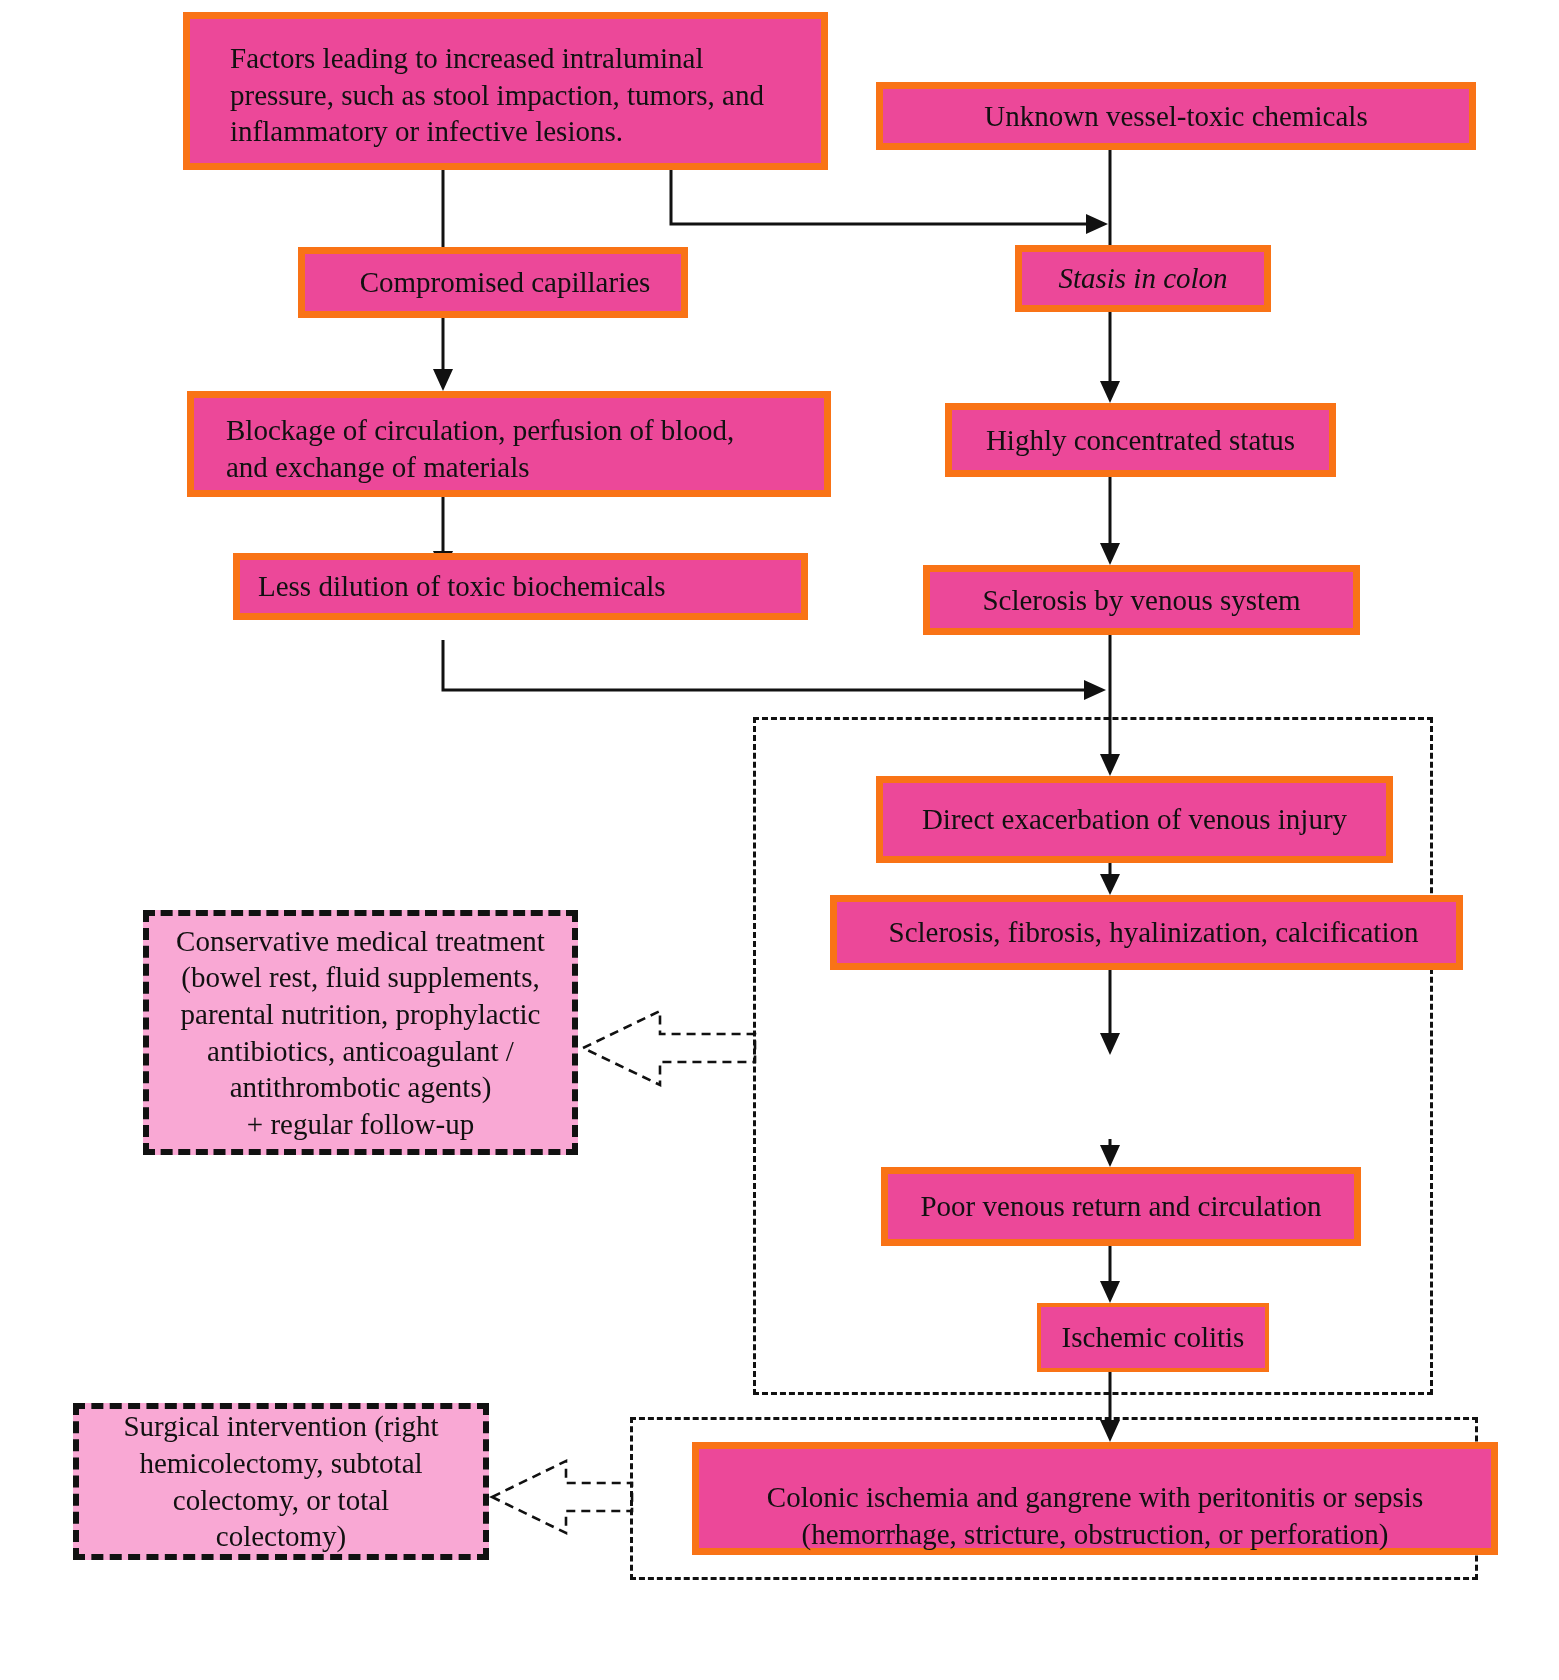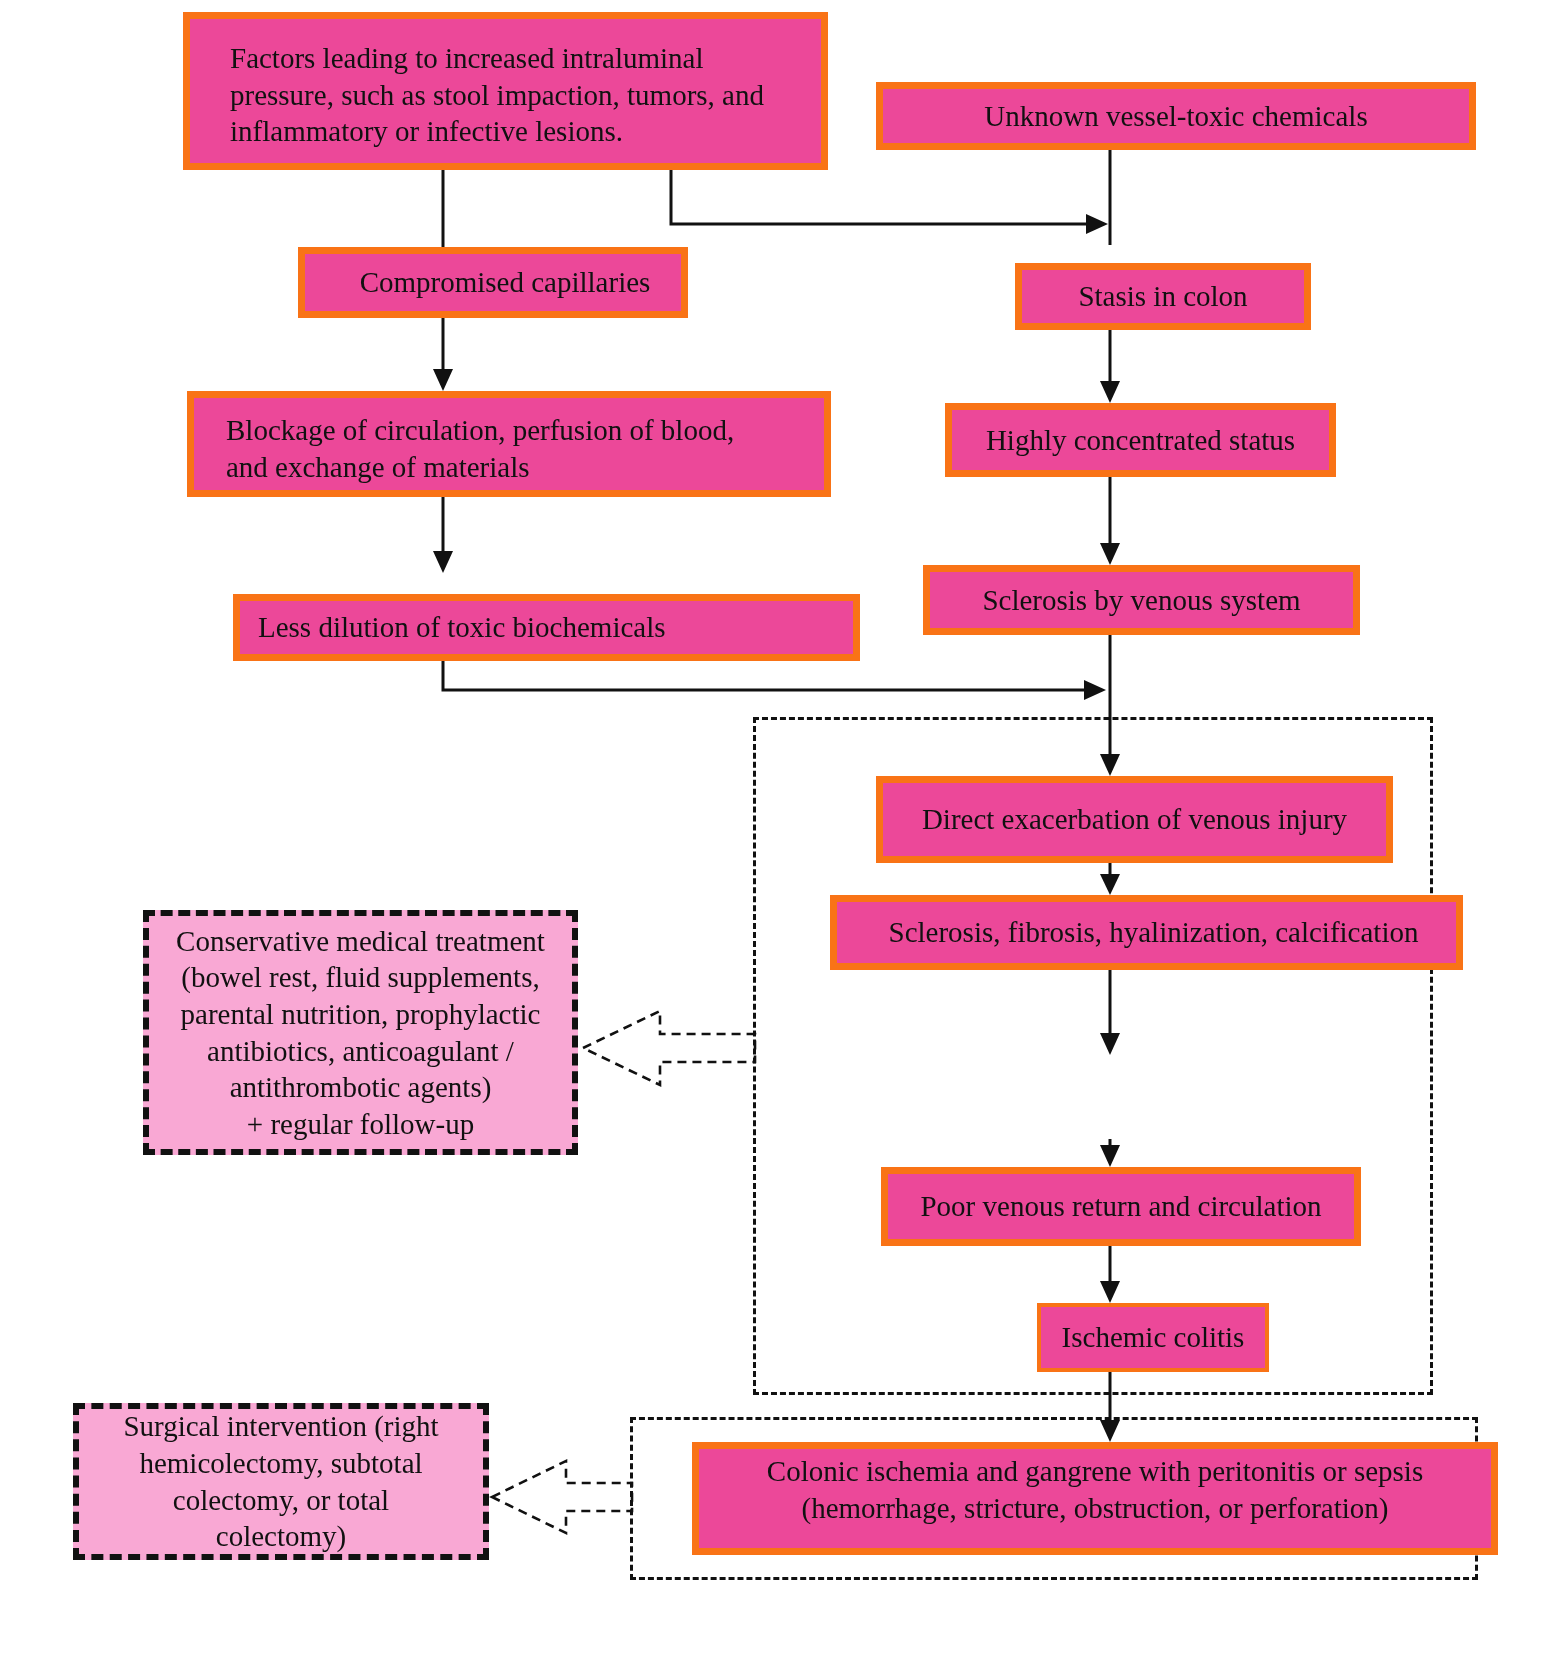--- a/index.html
+++ b/index.html
@@ -151,41 +151,41 @@
   </svg>
 
   <div class="node left-text" style="left:140px;top:12px;width:645px;height:158px;padding:21px 10px 0 40px;">Factors leading to increased intraluminal
 pressure, such as stool impaction, tumors, and
 inflammatory or infective lesions.</div>
 
   <div class="node" style="left:833px;top:82px;width:600px;height:68px;">Unknown vessel-toxic chemicals</div>
 
   <div class="node" style="left:255px;top:247px;width:390px;height:71px;padding-left:24px;">Compromised capillaries</div>
 
-  <div class="node" style="left:972px;top:263px;width:296px;height:67px;">Stasis in colon</div>
+  <div class="node" style="left:972px;top:245px;width:256px;height:67px;font-style:italic;">Stasis in colon</div>
 
   <div class="node left-text" style="left:144px;top:391px;width:644px;height:106px;padding:14px 10px 0 32px;">Blockage of circulation, perfusion of blood,
 and exchange of materials</div>
 
   <div class="node" style="left:902px;top:403px;width:391px;height:74px;">Highly concentrated status</div>
 
-  <div class="node left-text" style="left:190px;top:594px;width:627px;height:67px;padding:0 0 0 18px;align-items:center;">Less dilution of toxic biochemicals</div>
+  <div class="node left-text" style="left:190px;top:553px;width:575px;height:67px;padding:0 0 0 18px;align-items:center;">Less dilution of toxic biochemicals</div>
 
   <div class="node" style="left:880px;top:565px;width:437px;height:70px;">Sclerosis by venous system</div>
 
   <div class="node" style="left:833px;top:776px;width:517px;height:87px;">Direct exacerbation of venous injury</div>
 
   <div class="node" style="left:787px;top:895px;width:633px;height:75px;padding-left:14px;">Sclerosis, fibrosis, hyalinization, calcification</div>
 
 
   <div class="node" style="left:838px;top:1167px;width:480px;height:79px;">Poor venous return and circulation</div>
 
   <div class="node" style="left:994px;top:1303px;width:232px;height:69px;border-width:4px;">Ischemic colitis</div>
 
-  <div class="node" style="left:649px;top:1442px;width:806px;height:113px;align-items:flex-start;padding-top:4px;">Colonic ischemia and gangrene with peritonitis or sepsis
+  <div class="node" style="left:649px;top:1442px;width:806px;height:113px;align-items:flex-start;padding-top:30px;">Colonic ischemia and gangrene with peritonitis or sepsis
 (hemorrhage, stricture, obstruction, or perforation)</div>
 
   <div class="treat-dashed" style="left:143px;top:910px;width:435px;height:245px;">Conservative medical treatment
 (bowel rest, fluid supplements,
 parental nutrition, prophylactic
 antibiotics, anticoagulant /
 antithrombotic agents)
 + regular follow-up</div>
 
   <div class="treat-dashed" style="left:73px;top:1403px;width:416px;height:157px;">Surgical intervention (right

